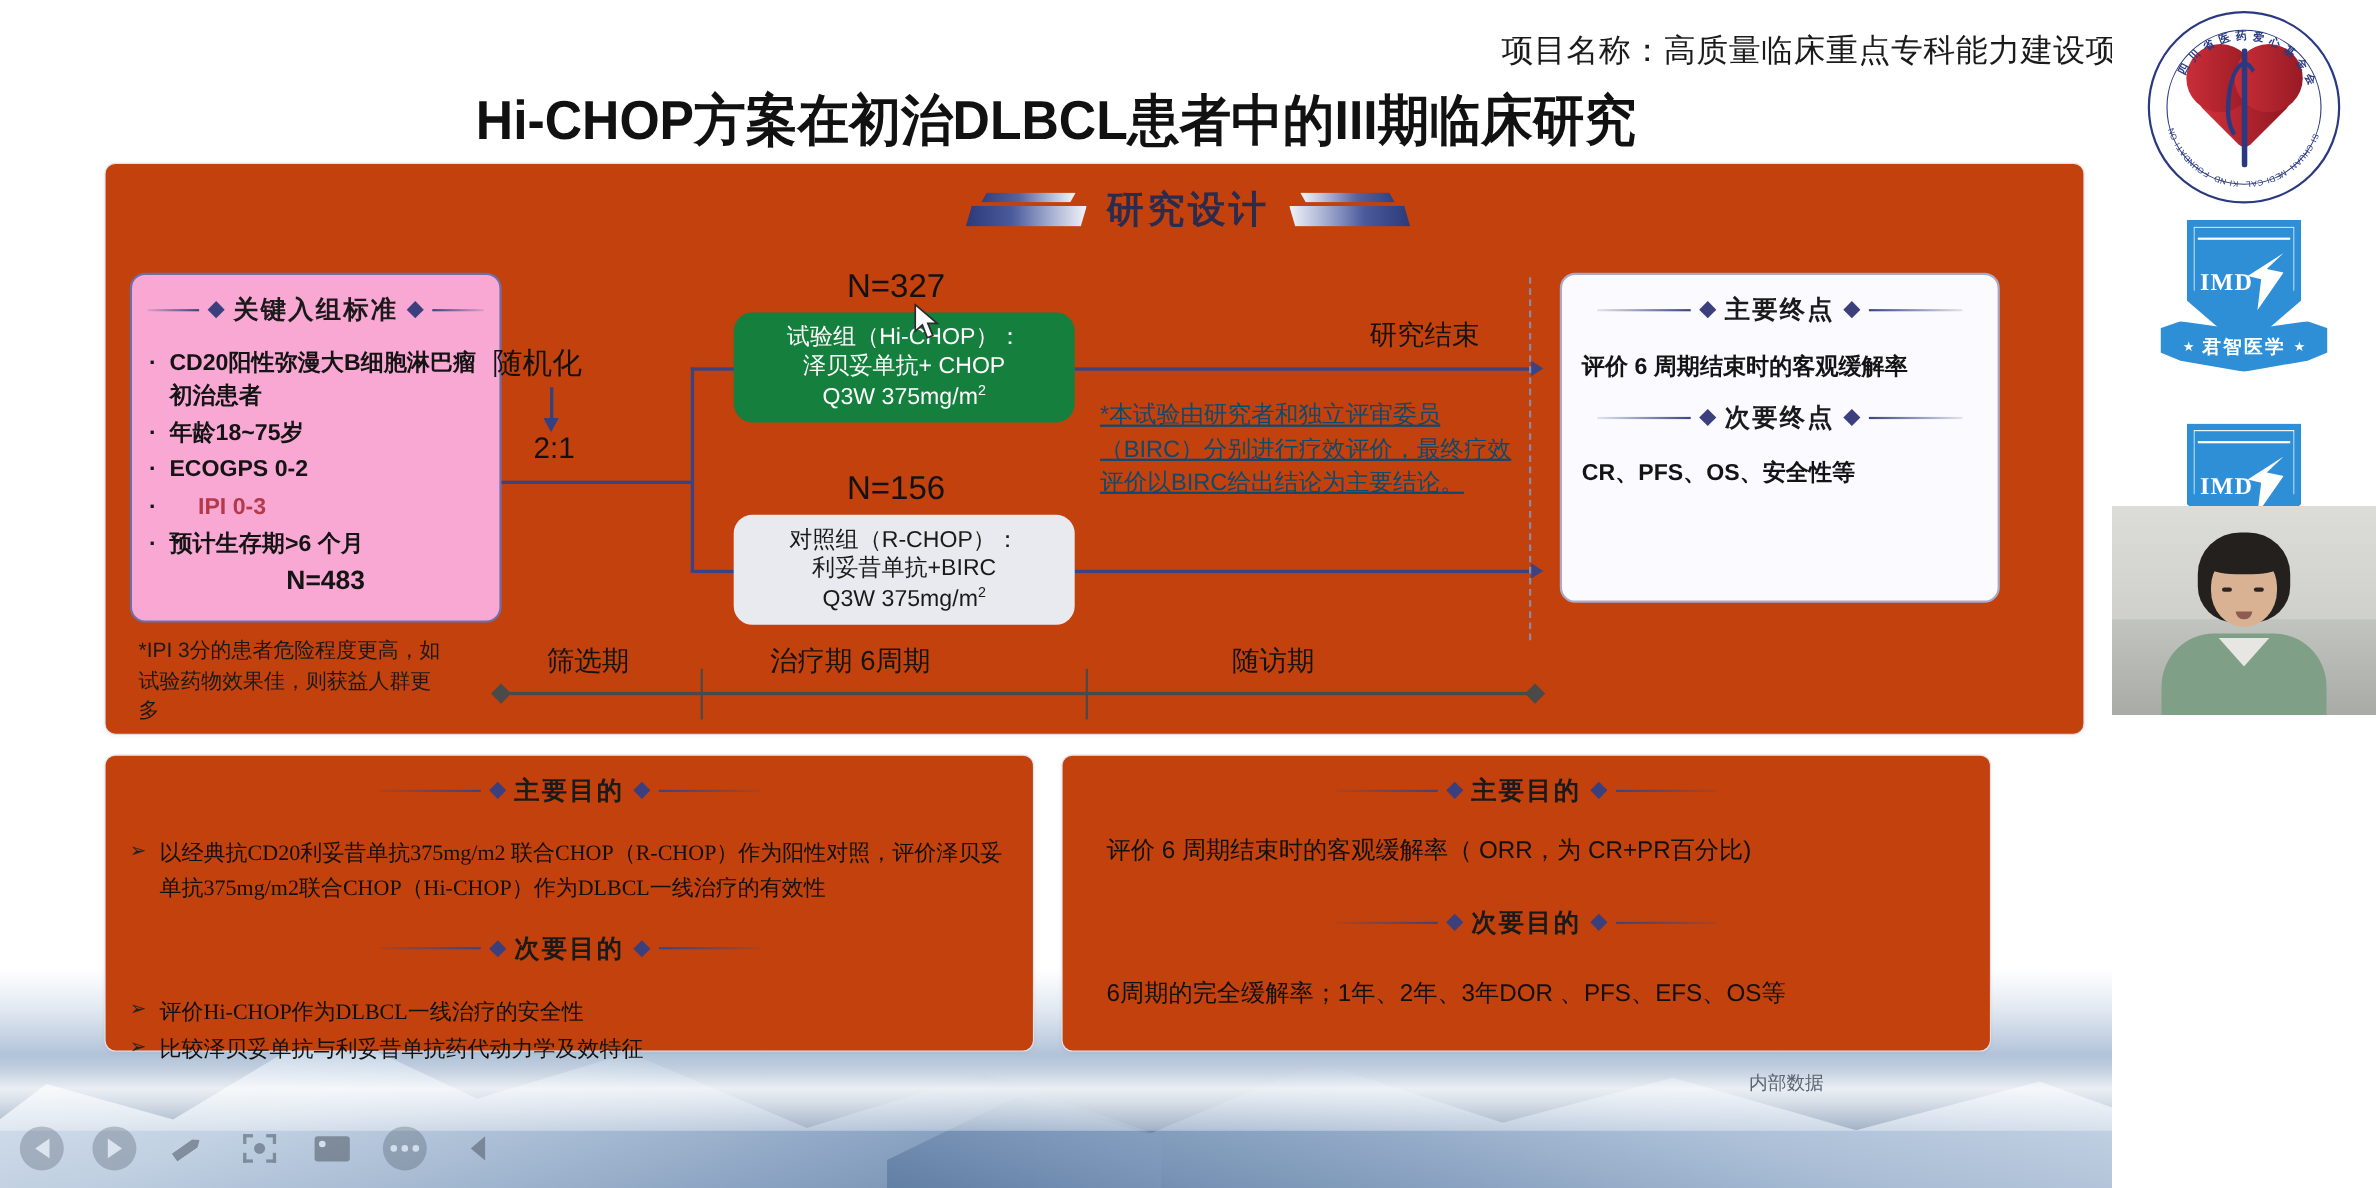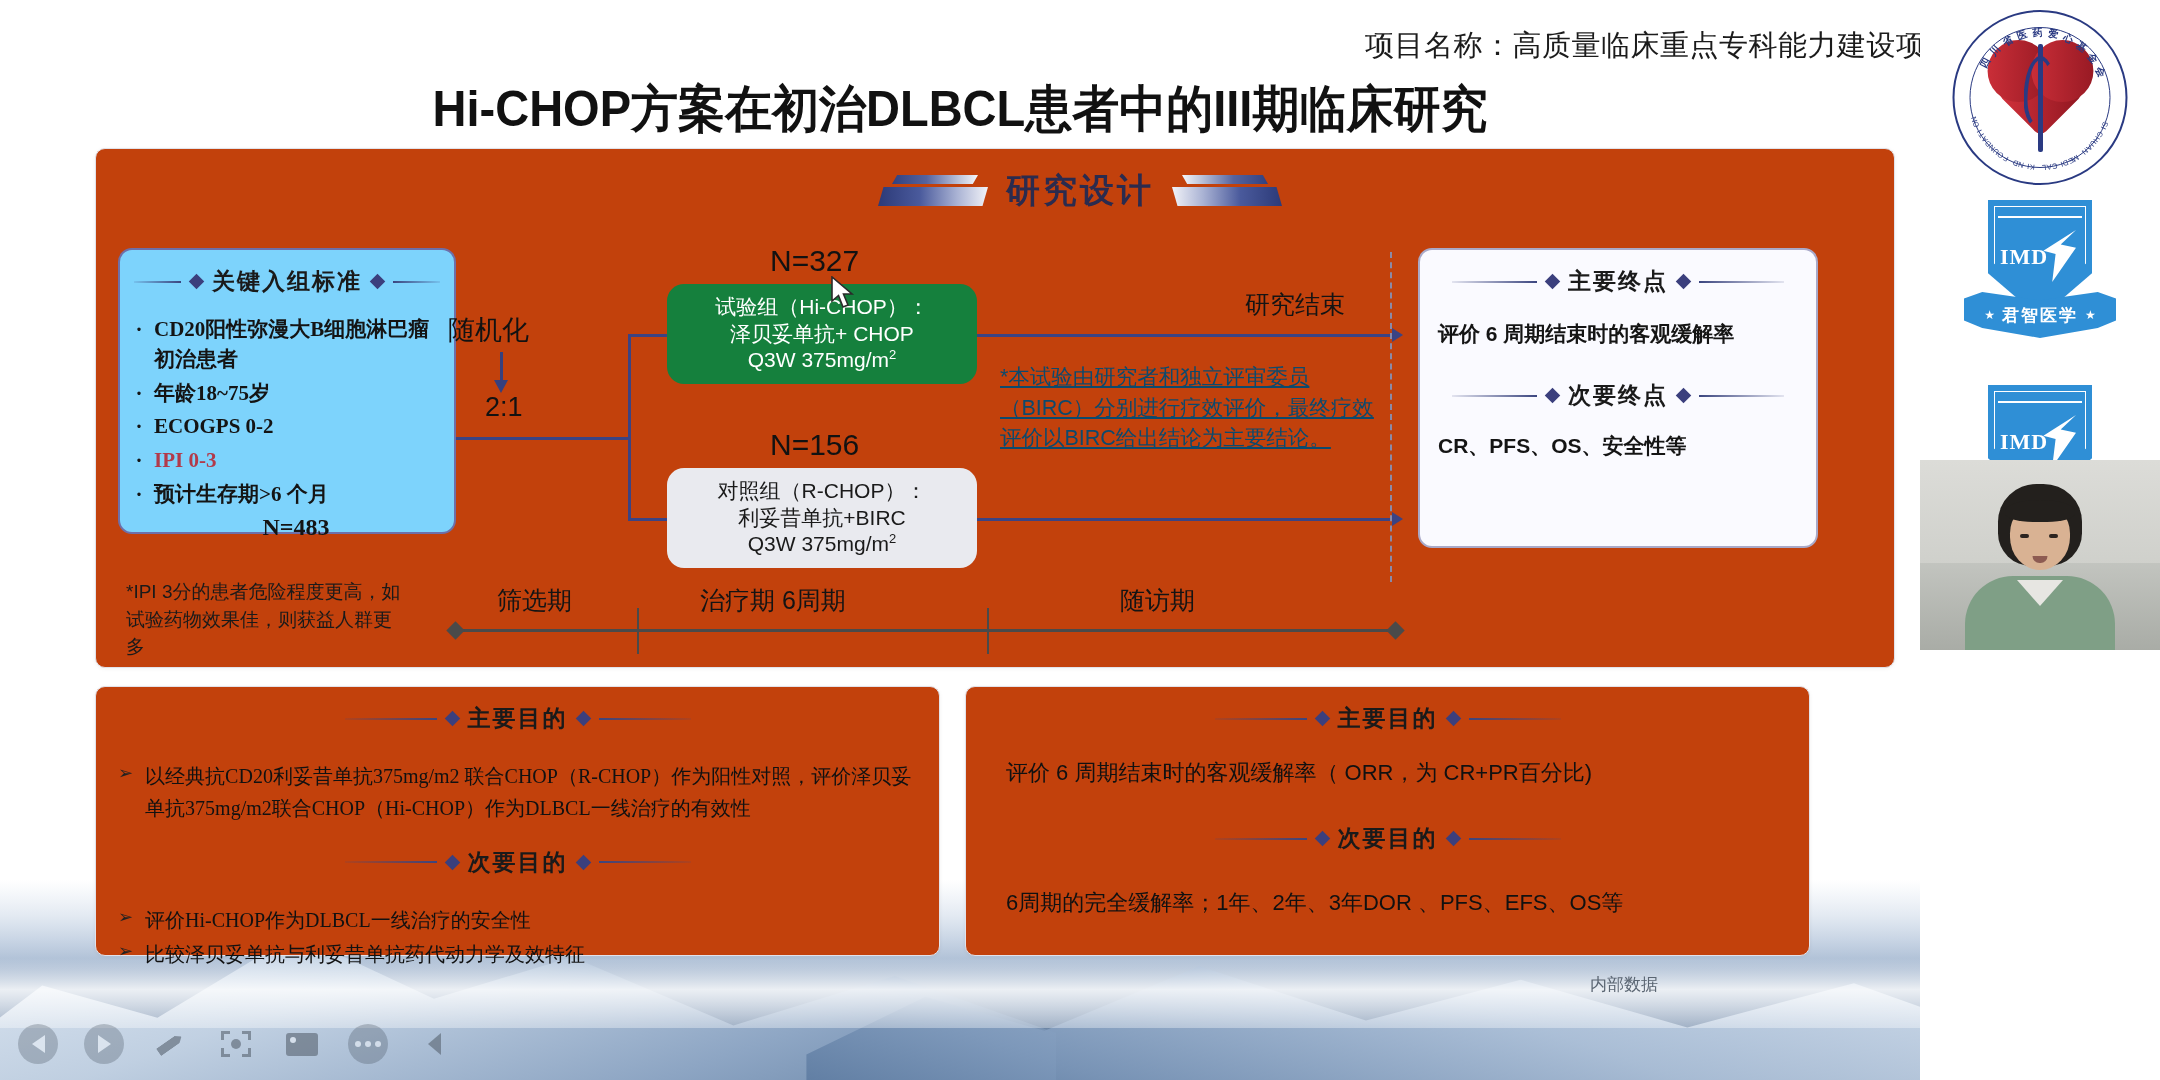--- a/index.html
+++ b/index.html
@@ -79,30 +79,29 @@
 
   
   .sec-head{ display:flex; align-items:center; justify-content:center; gap:10px; }
   .sec-rule{ height:2px; background:linear-gradient(to right, rgba(60,70,130,.12), #3b457f); }
   .sec-rule.r{ background:linear-gradient(to left, rgba(60,70,130,.12), #3b457f); }
   .dia{ width:11px; height:11px; background:#3b3f7d; transform:rotate(45deg); flex:none; }
   .sec-title{ font-size:23px; font-weight:bold; color:#1a1a1a; letter-spacing:2px; white-space:nowrap; }
 
   
   #criteria{
-    position:absolute; left:118px; top:248px; width:338px; height:286px;
-    background:#7dd3fc; border:2px solid #6e6fa8; border-radius:14px;
+    position:absolute; left:118px; top:248px; width:338px; height:318px;
+    background:#f9a8d4; border:2px solid #6e6fa8; border-radius:14px;
     padding:16px 14px 10px 14px;
-    font-family:Liberation Serif, serif;
   }
   #criteria .sec-rule{ width:68px; }
   .crit-list{ margin-top:18px; }
   .crit-li{ display:flex; gap:10px; font-size:21px; font-weight:bold; color:#141414; line-height:1.42; margin-bottom:4px; }
   .crit-li .b{ flex:none; width:10px; text-align:center; }
-  .crit-li.red .t{ color:#b23a4a; }
+  .crit-li.red .t{ color:#b23a4a;margin-left:26px; }
   .crit-n{ text-align:center; font-size:24px; font-weight:bold; color:#141414; margin-top:2px; padding-left:18px; }
 
   
   .rand-label{ position:absolute; left:448px; top:312px; font-size:27px; font-weight:500; color:#121212; }
   .rand-arrow{ position:absolute; left:500px; top:352px; width:3px; height:30px; background:#36407e; }
   .rand-arrow::after{ content:""; position:absolute; left:-6px; top:28px; border-left:7.5px solid transparent; border-right:7.5px solid transparent; border-top:13px solid #36407e; }
   .rand-ratio{ position:absolute; left:485px; top:392px; font-size:27px; font-weight:500; color:#121212; }
 
   
   .ln{ position:absolute; background:#3b4383; }
@@ -351,21 +350,21 @@
     <div class="sec-head">
       <div class="sec-rule"></div>
       <div class="dia"></div>
       <div class="sec-title">主要终点</div>
       <div class="dia"></div>
       <div class="sec-rule r"></div>
     </div>
     <div class="ep-body">
       <div>评价 6 周期结束时的客观缓解率</div>
     </div>
-    <div class="sec-head" style="margin-top:32px;">
+    <div class="sec-head" style="margin-top:16px;">
       <div class="sec-rule"></div>
       <div class="dia"></div>
       <div class="sec-title">次要终点</div>
       <div class="dia"></div>
       <div class="sec-rule r"></div>
     </div>
     <div class="ep-body" style="margin-top:20px;">CR、PFS、OS、安全性等</div>
   </div>
 
   <div id="ipi-note">*IPI 3分的患者危险程度更高，如试验药物效果佳，则获益人群更多</div>

